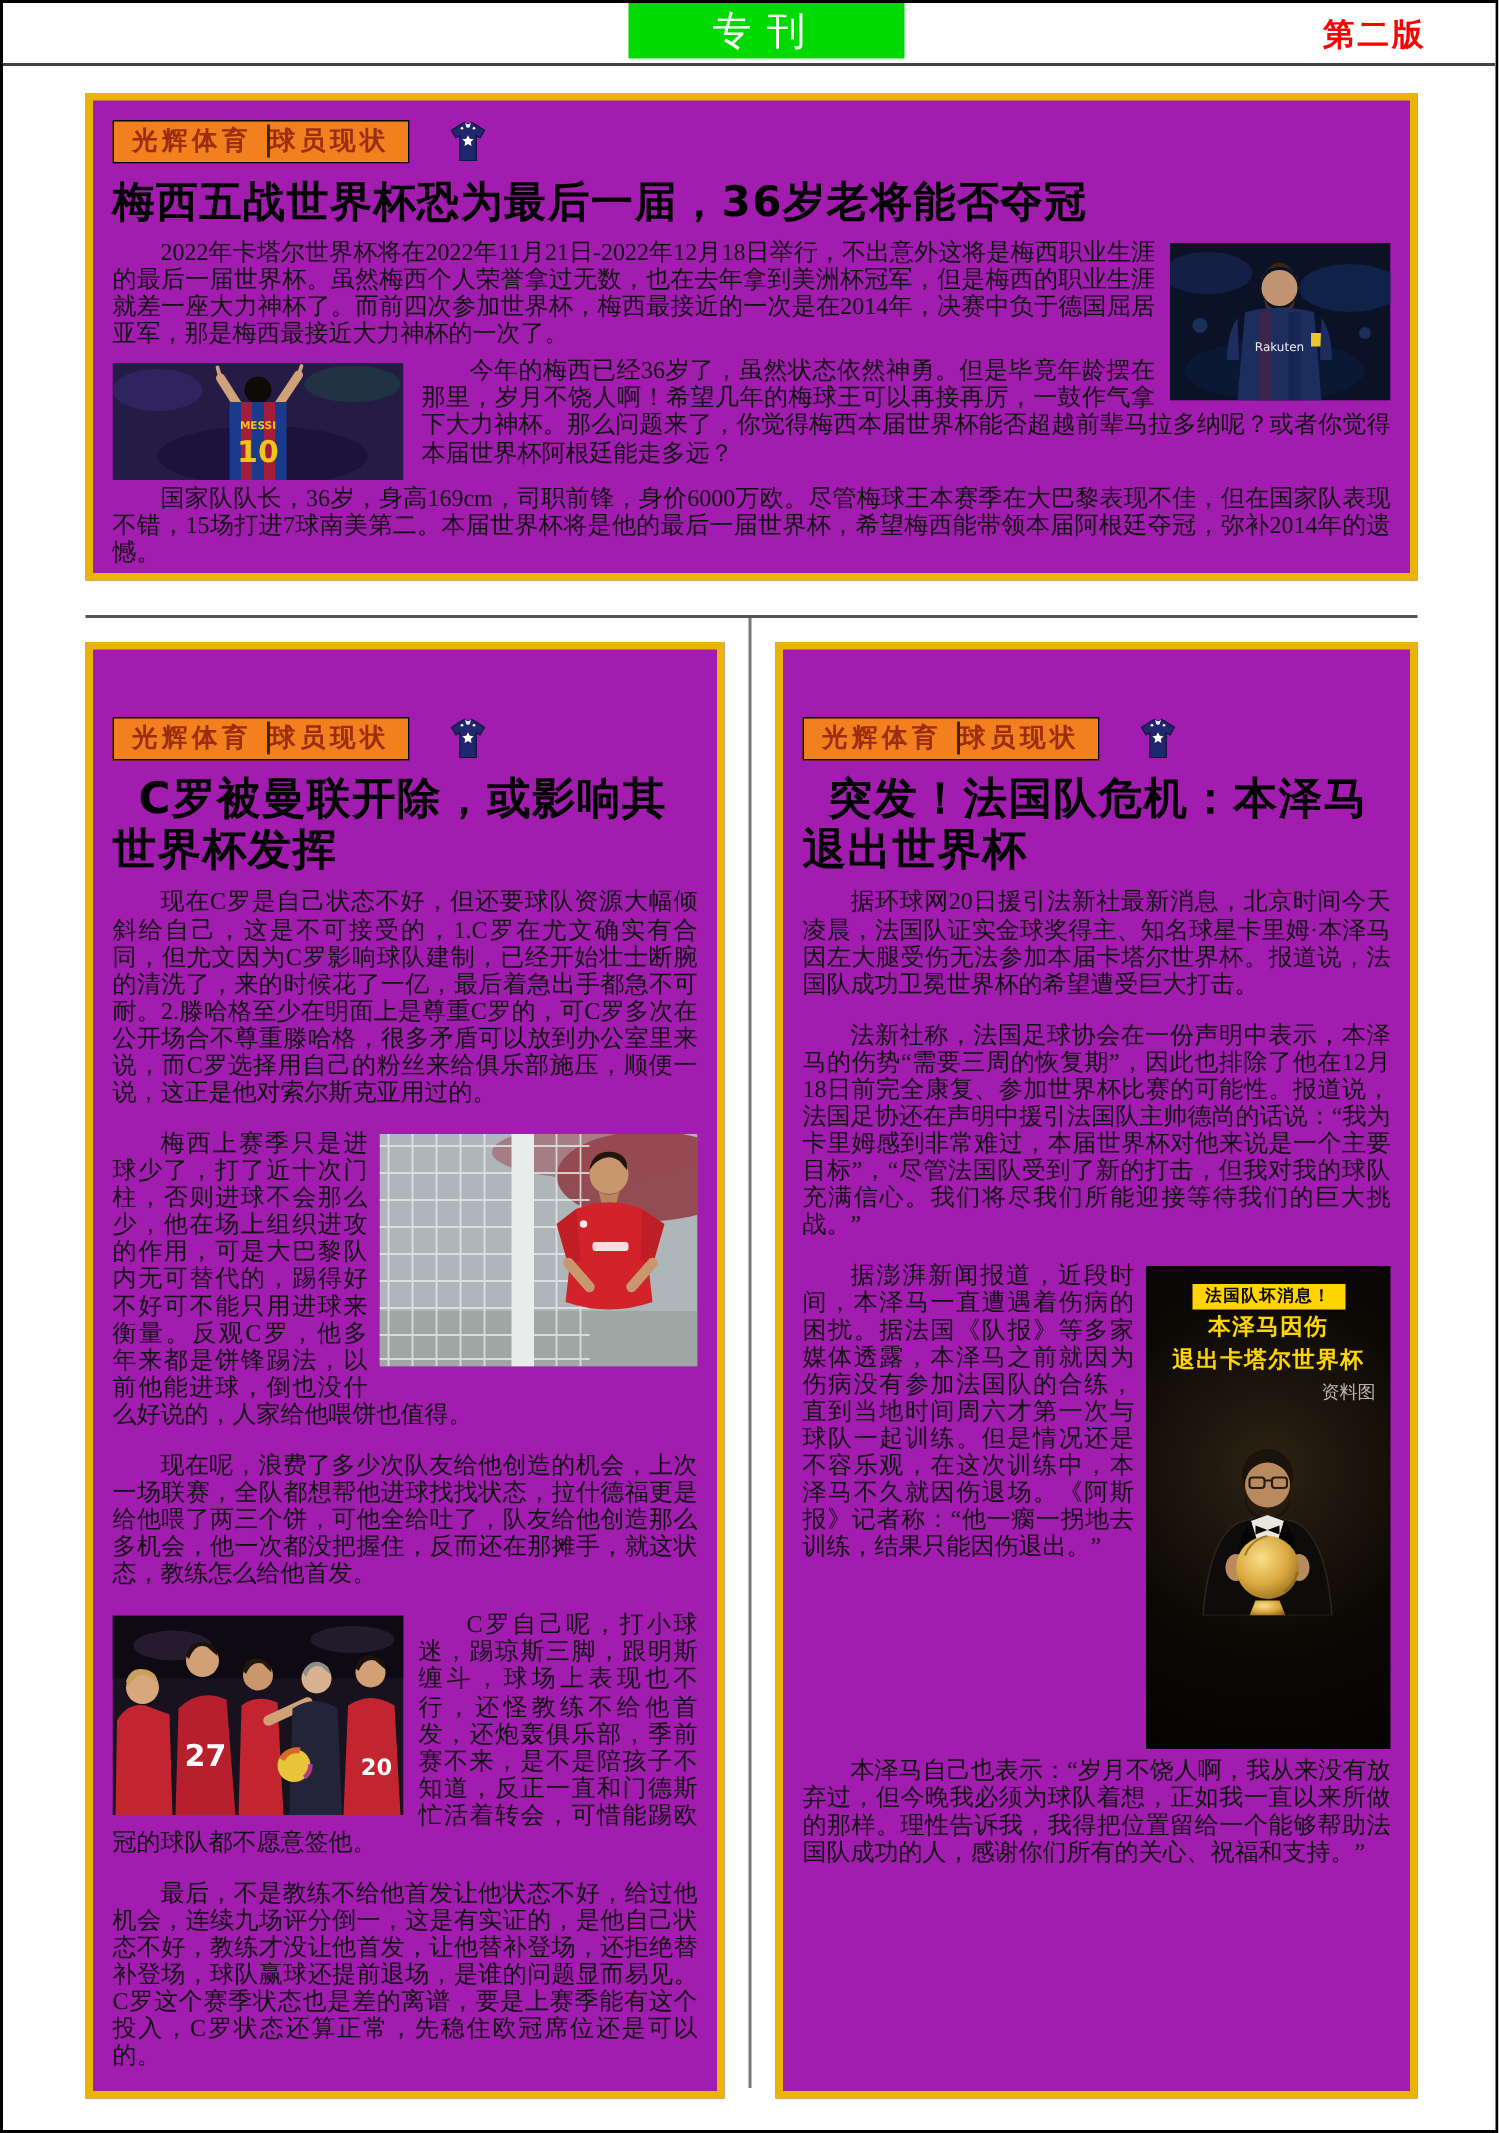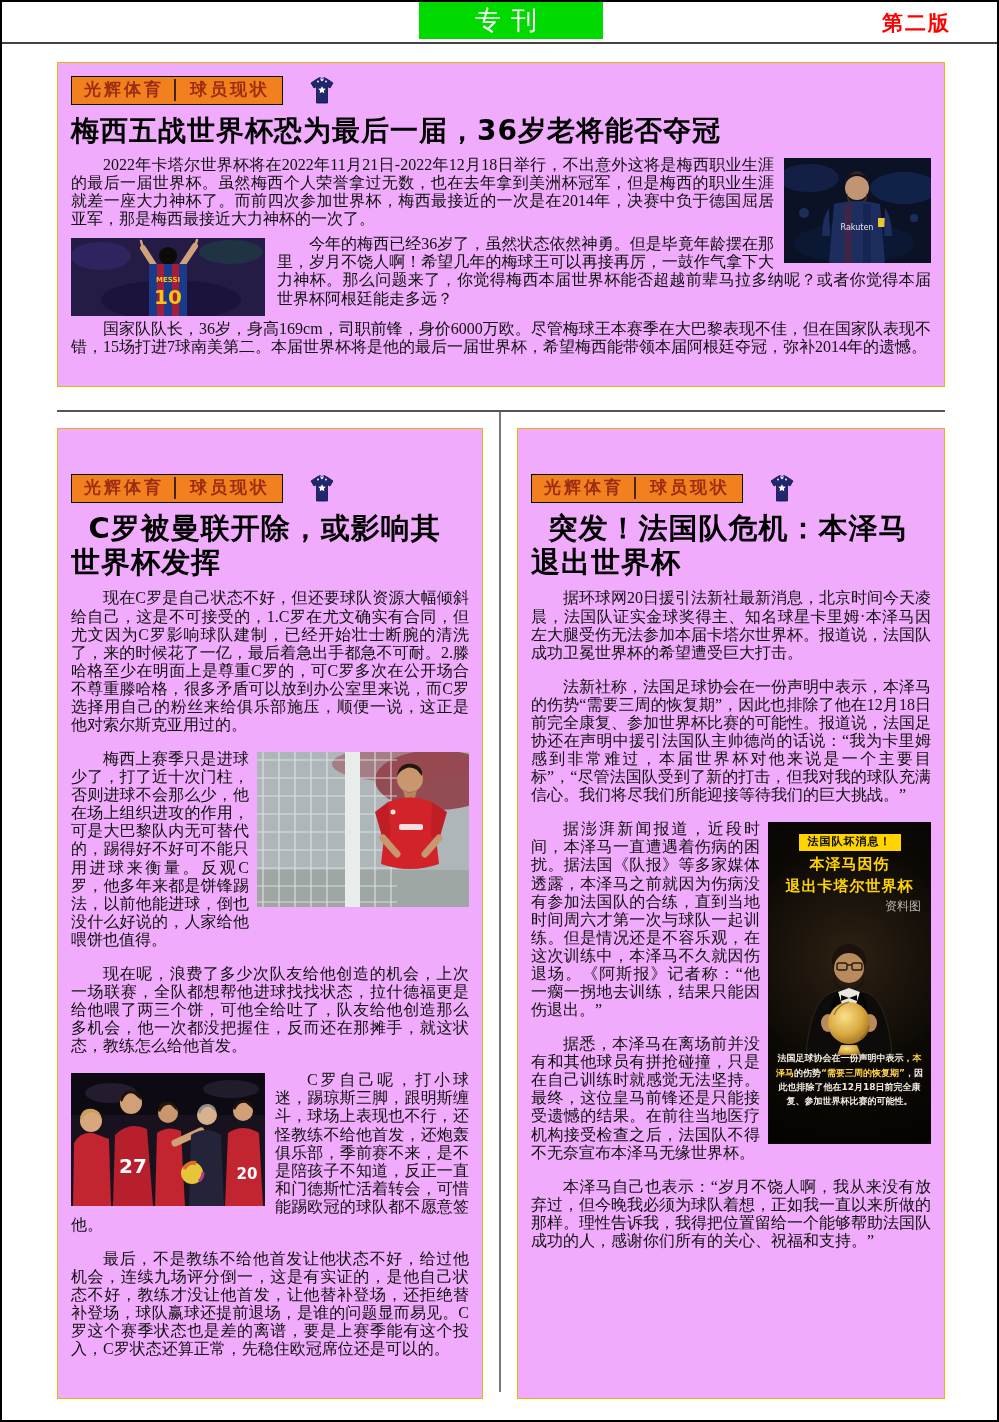--- a/index.html
+++ b/index.html
@@ -13,33 +13,33 @@
   .green-title {
     position:absolute; left:417px; top:0; width:184px; height:37px; background:#00da00;
     color:#fff; font-family:"DejaVu Sans","Liberation Sans",sans-serif; font-size:26px;
     letter-spacing:10px; display:flex; align-items:center; justify-content:center; box-sizing:border-box;
   }
   .edition {
     position:absolute; right:46px; top:7px; color:#fe0000; font-weight:bold; font-size:21px;
     font-family:"DejaVu Sans","Liberation Sans",sans-serif; letter-spacing:2px;
   }
   
-  .art { position:absolute; box-sizing:border-box; border:1px solid #eab308; background:#f0abfc; overflow:hidden; }
+  .art { position:absolute; box-sizing:border-box; border:5px solid #eab308; background:#a21caf; overflow:hidden; }
   .art1 { left:55px; top:60px;  width:888px; height:325px; padding:8px 13px; }
   .artL { left:55px; top:426px; width:426px; height:971px; padding:40px 13px 12px; }
   .artR { left:515px; top:426px; width:428px; height:971px; padding:40px 13px 12px; }
   .hdiv { position:absolute; left:55px; top:408px; width:888px; height:0; border-top:2px solid #555; }
   .vdiv { position:absolute; left:497px; top:410px; height:980px; width:0; border-left:2px solid #787878; }
   
   .tagrow { display:flex; align-items:flex-end; gap:24px; height:34px; }
   .tag {
     display:inline-flex; align-items:center; background:#f2801e; border:1px solid #000;
     padding:2px 12px 3px; font-size:17px; font-weight:bold; color:#9c2d12; letter-spacing:3px; line-height:1.3;
   }
-  .tag .t2 { border-left:2px solid #43250f; margin-left:10px; padding-left:14px; }
+  .tag .t2 { border-left:2px solid #43250f; margin-left:10px; }
   .jersey { position:relative; top:1px; line-height:0; }
   
   .hl1 { font-family:"DejaVu Sans","Liberation Sans",sans-serif; font-weight:bold; font-size:28px;
          letter-spacing:1px; color:#000; margin:7px 0 6px; white-space:nowrap; }
   .hl2 { font-family:"DejaVu Sans","Liberation Sans",sans-serif; font-weight:bold; font-size:29px;
          line-height:1.18; letter-spacing:1px; color:#000; margin:8px 0 10px; text-indent:0.6em; }
   
   .bodytext { font-size:16px; line-height:1.13; color:#101010; text-align:justify; }
   .bodytext p { margin:0 0 16px; text-indent:2em; }
   .art1 .bodytext p { margin-bottom:7px; }
@@ -51,21 +51,21 @@
   .phC { float:right; width:212px; height:155px; margin:2px 0 6px 8px; }
   .phD { float:left;  width:194px; height:133px; margin:2px 10px 4px 0; }
   
   .poster {
     float:right; width:163px; height:322px; margin:2px 0 6px 8px; box-sizing:border-box;
     background:radial-gradient(circle at 50% 42%, #2d2113 0%, #0c0905 55%, #050302 100%);
     display:flex; flex-direction:column; align-items:center; padding-top:12px; overflow:hidden;
   }
   .pbadge { background:#ffd400; color:#0a0a0a; font-family:"DejaVu Sans",sans-serif; font-weight:bold;
             font-size:11px; padding:2px 9px; letter-spacing:1px; }
-  .pline  { color:#ffd400; font-family:Liberation Sans, sans-serif; font-weight:bold; font-size:15px;
+  .pline  { color:#ffd400; font-family:Liberation Mono, monospace; font-weight:bold; font-size:15px;
             margin-top:5px; letter-spacing:1px; }
   .pcap   { align-self:flex-end; color:#b9b4aa; font-size:12px; margin:5px 10px 0 0; }
   .pfig   { margin-top:-8px; line-height:0; }
   .pbody  { font-family:"DejaVu Sans",sans-serif; font-size:9px; font-weight:bold; line-height:1.6;
             color:#efe9dd; text-align:center; padding:0 7px; margin-top:-4px; }
   .pbody .y { color:#ffd24a; }
 </style>
 </head>
 <body>
 
@@ -288,21 +288,19 @@
             <path d="M70 87 L76 106 L64 122 Q58 102 70 87 Z" fill="#050505"></path>
             <path d="M92 87 L86 106 L98 122 Q104 102 92 87 Z" fill="#050505"></path>
             <ellipse cx="60" cy="118" rx="7" ry="9" fill="#b98a5e"></ellipse>
             <ellipse cx="102" cy="118" rx="7" ry="9" fill="#b98a5e"></ellipse>
             <circle cx="81" cy="118" r="21" fill="url(#goldBall)"></circle>
             <path d="M66 110 A21 21 0 0 1 81 97" stroke="#8a5f1c" stroke-width="1.5" fill="none" opacity="0.7"></path>
             <path d="M92 134 A21 21 0 0 0 101 121" stroke="#8a5f1c" stroke-width="1.5" fill="none" opacity="0.7"></path>
             <path d="M73 140 L89 140 L93 150 L69 150 Z" fill="url(#goldBall)"></path>
           </svg>
         </span>
-        <div class="pbody"><span>法国足球协会在一份声明中表示，</span><span class="y">本泽马</span><span>的伤势</span><span class="y">“需要三周的恢复期”</span><span>，因此也排除了他在12月18日前完全康复、参加世界杯比赛的可能性。</span></div>
       </div>
       <p>据澎湃新闻报道，近段时间，本泽马一直遭遇着伤病的困扰。据法国《队报》等多家媒体透露，本泽马之前就因为伤病没有参加法国队的合练，直到当地时间周六才第一次与球队一起训练。但是情况还是不容乐观，在这次训练中，本泽马不久就因伤退场。《阿斯报》记者称：“他一瘸一拐地去训练，结果只能因伤退出。”</p>
-      <p>据悉，本泽马在离场前并没有和其他球员有拼抢碰撞，只是在自己训练时就感觉无法坚持。最终，这位皇马前锋还是只能接受遗憾的结果。在前往当地医疗机构接受检查之后，法国队不得不无奈宣布本泽马无缘世界杯。</p>
       <p class="clear">本泽马自己也表示：“岁月不饶人啊，我从来没有放弃过，但今晚我必须为球队着想，正如我一直以来所做的那样。理性告诉我，我得把位置留给一个能够帮助法国队成功的人，感谢你们所有的关心、祝福和支持。”</p>
     </div>
   </div>
 
 </div>
 
 </body></html>

